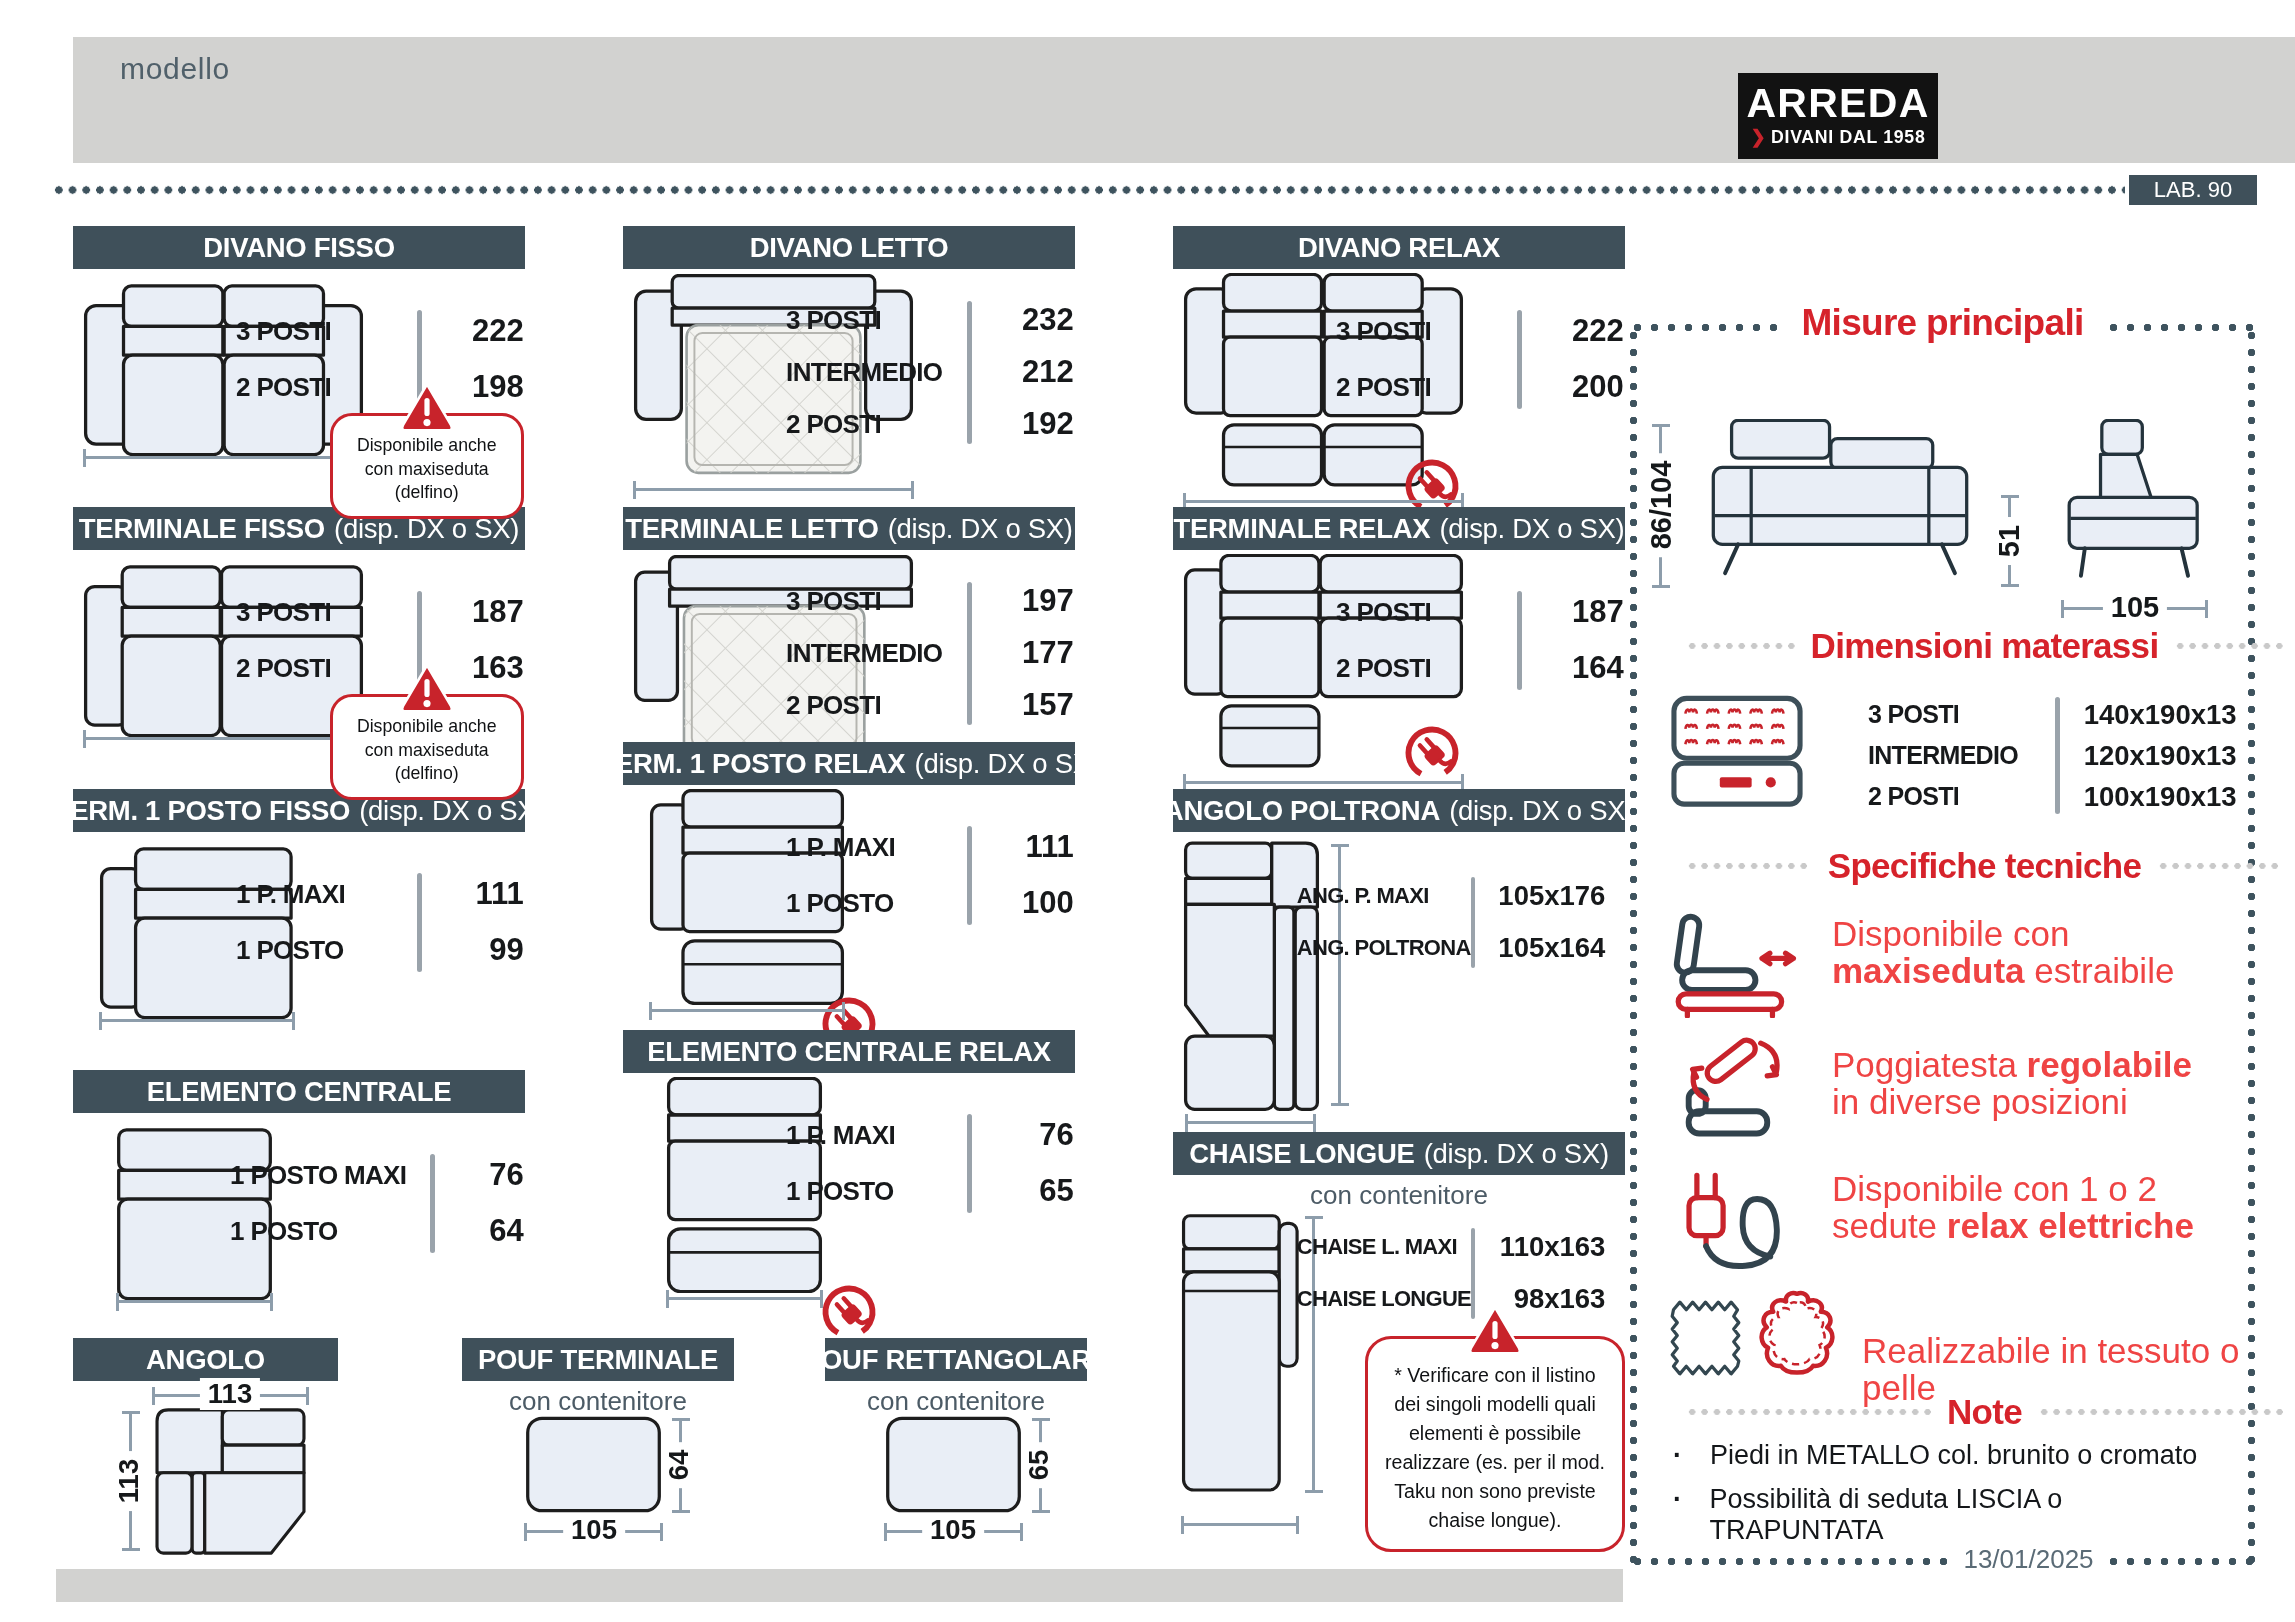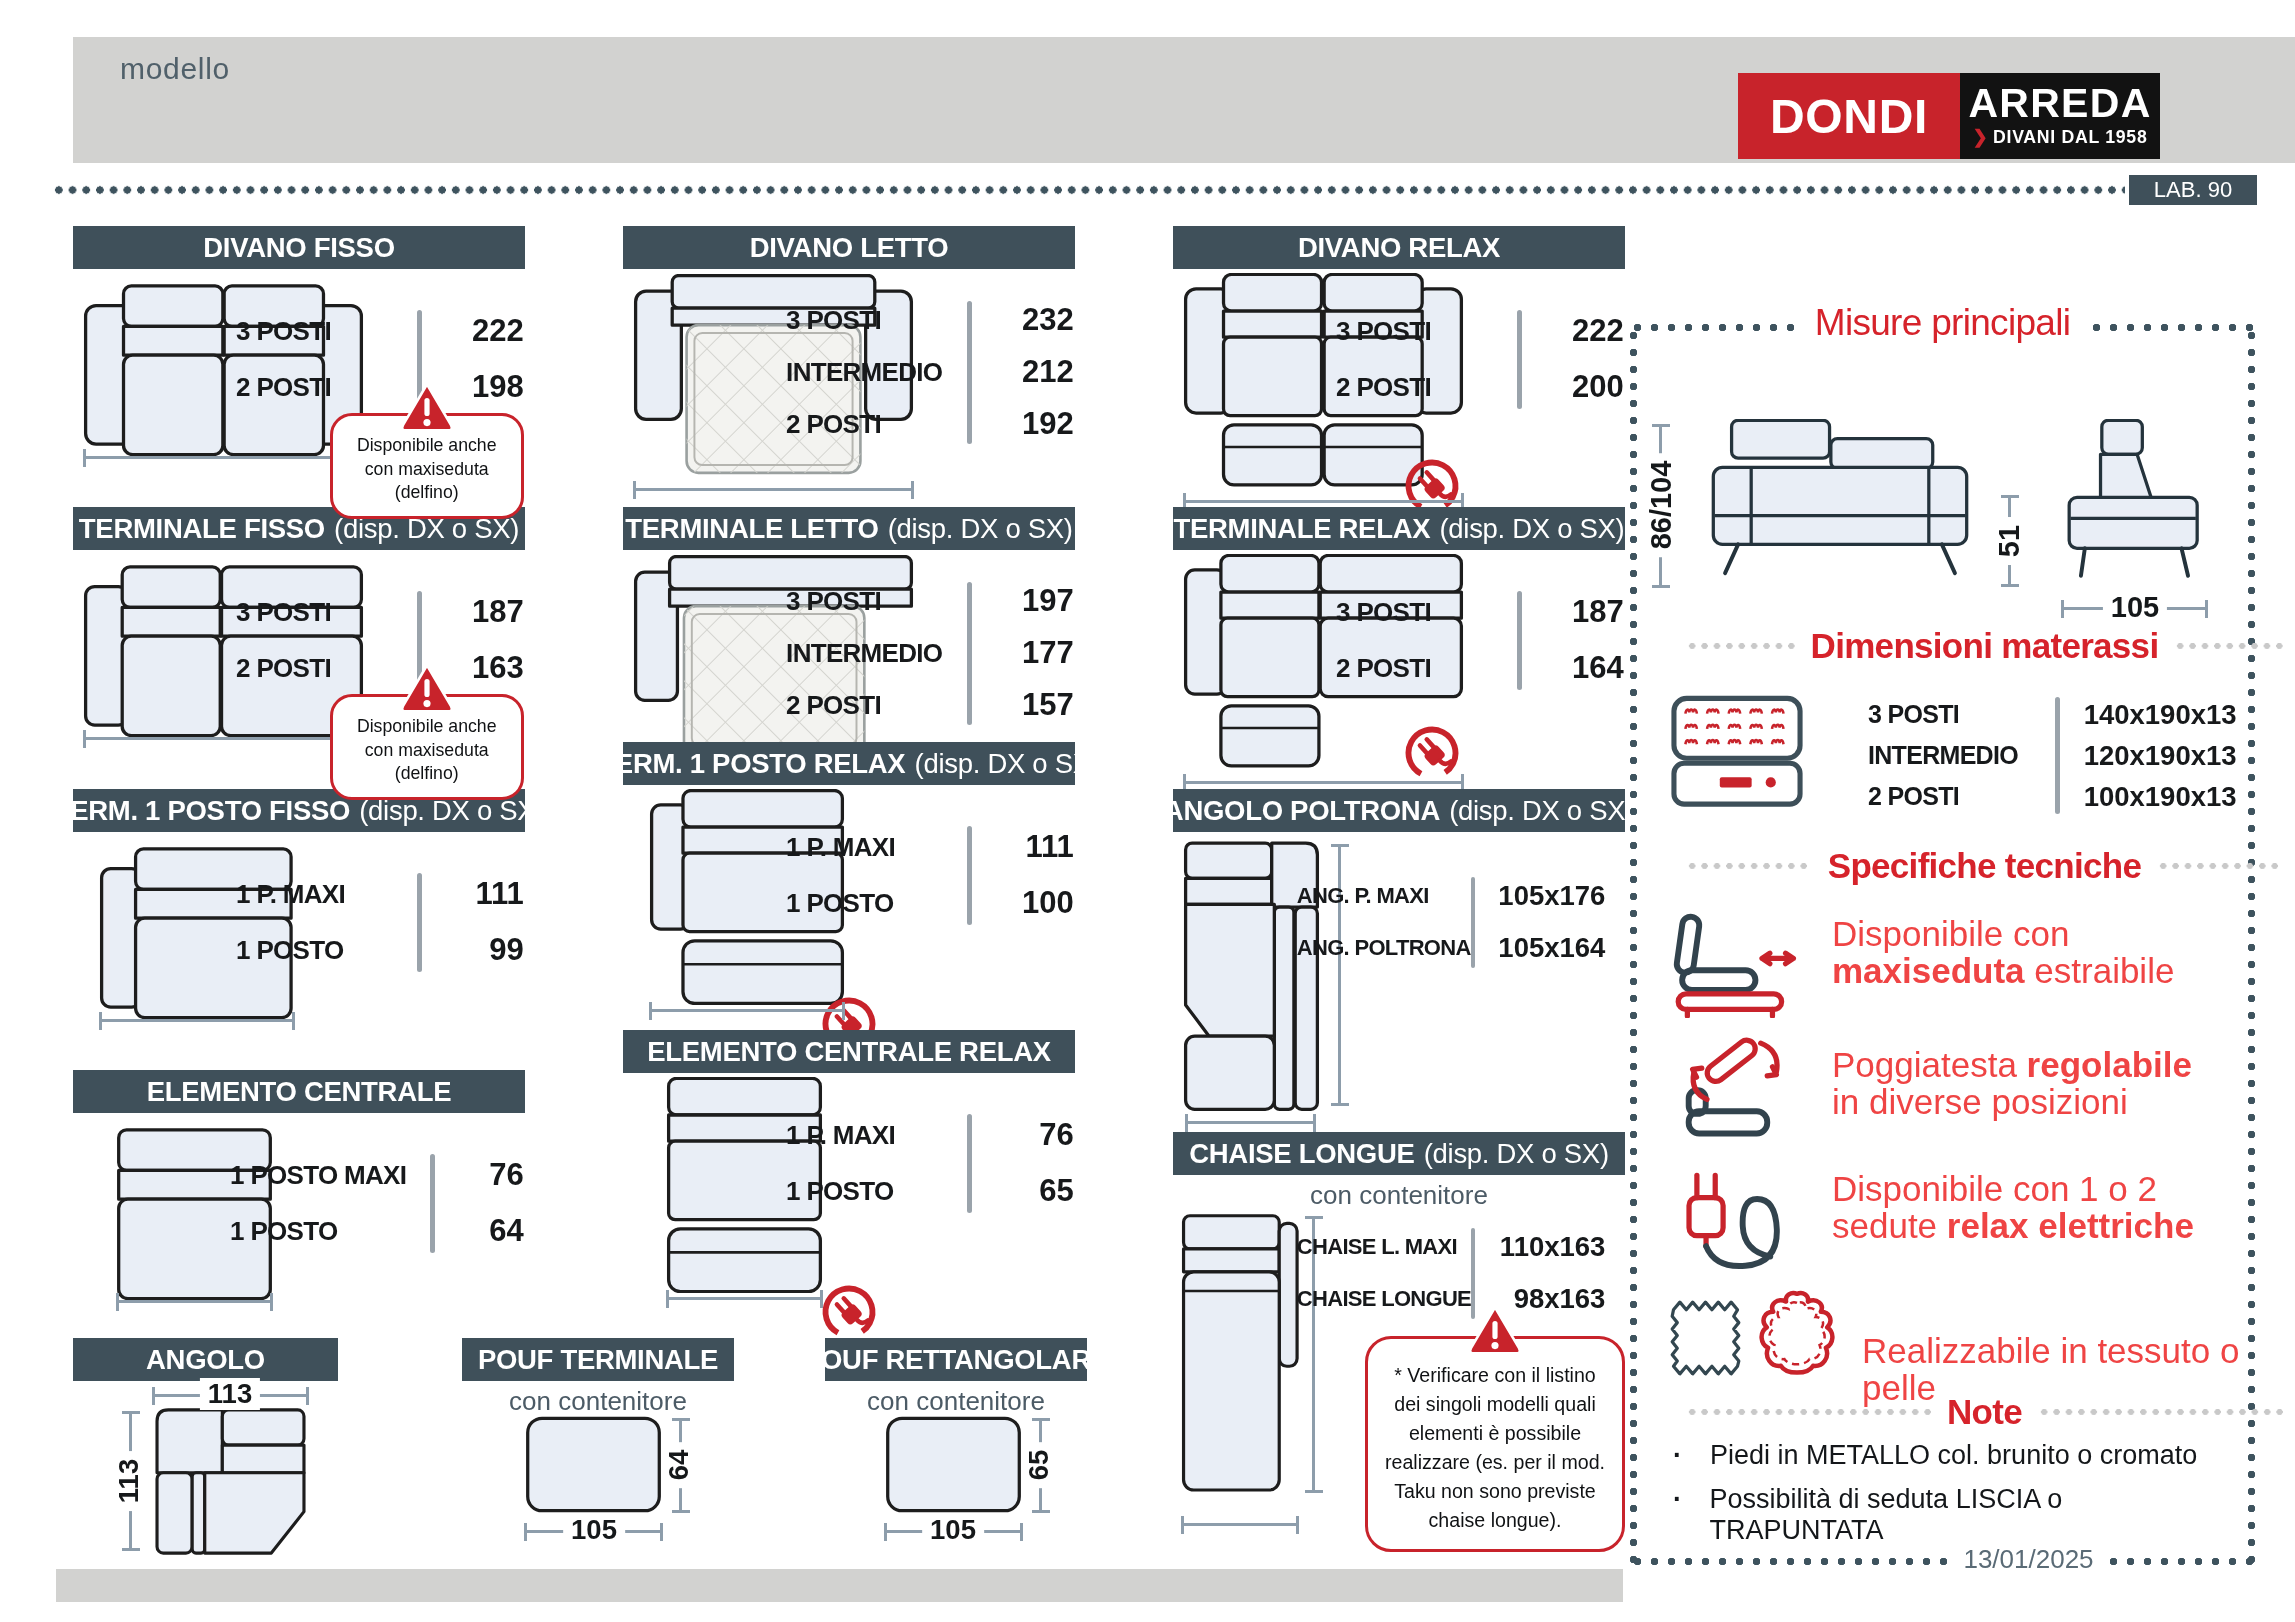--- a/index.html
+++ b/index.html
@@ -63,21 +63,21 @@
   .warn-badge.big{font-size:19.6px;line-height:29px;padding:22px 15.7px 14.4px;border-radius:26px}
   .warn-tri{position:absolute;left:50%;transform:translateX(-50%);top:-35px;width:58px;height:52px;z-index:4}
 
   .plug{position:absolute;width:60px;height:60px}
 
   
   .pb{position:absolute;z-index:1}
   .pb.h{height:9.2px;background:radial-gradient(circle,#3e535e 3.6px,transparent 3.9px) left center/17px 9.2px repeat-x}
   .pb.v{width:9.2px;background:radial-gradient(circle,#3e535e 3.6px,transparent 3.9px) center top/9.2px 17px repeat-y}
   .panel-title{position:absolute;left:1629px;top:302px;width:627px;text-align:center;z-index:2}
-  .panel-title span{display:inline-block;background:#fff;padding:0 19.6px;font-size:37px;font-weight:400;color:var(--titlered);letter-spacing:-0.7px}
+  .panel-title span{display:inline-block;background:#fff;padding:0 19.6px;font-size:37px;font-weight:700;color:var(--titlered);letter-spacing:-0.7px}
   .ptitle{position:absolute;left:1686px;width:597px;height:35px;display:flex;align-items:center;z-index:2}
   .ptitle .fl{flex:1;height:7.9px;background:radial-gradient(circle,#c9c9c9 2.9px,transparent 3.3px) left center/12.4px 7.9px repeat-x}
   .ptitle .txt{padding:0 15.7px;font-size:35px;font-weight:800;color:var(--titlered);letter-spacing:-0.7px;white-space:nowrap}
   .feat-text{position:absolute;width:393px;font-size:35px;line-height:37px;color:#ef4444}
   .feat-text b{font-weight:800}
   .note-item{position:absolute;left:1673px;width:563px;font-size:27px;color:#14171a;display:flex}
   .note-item .bullet{width:37px;font-weight:700}
   .pdate{position:absolute;left:1891px;top:1544px;width:275px;text-align:center;z-index:3}
   .pdate span{display:inline-block;background:#fff;padding:0 15.7px;font-size:26px;color:#5a6b76}
 
@@ -116,23 +116,20 @@
       <path d="M44,5 L81,68 Q85,76 76,76 L12,76 Q3,76 7,68 Z" fill="#c8232b" stroke="#fff" stroke-width="4"></path>
       <rect x="40" y="26" width="8" height="28" rx="4" fill="#fff"></rect>
       <circle cx="44" cy="64" r="5.5" fill="#fff"></circle>
     </g>
   </defs>
 </svg>
 
 <div class="hband"></div>
 <div class="modello">modello</div>
 <div class="logo">
-  <div class="red">
-        <span>DONDI</span>
-      </div>
   <div class="blk">
     <span class="arreda">ARREDA</span>
     <span class="tag">
           <span class="chev">❯</span>
           <span class="txt">DIVANI DAL 1958</span>
         </span>
   </div>
 </div>
 <div class="lab">LAB. 90</div>
 <div class="dotline"></div>

